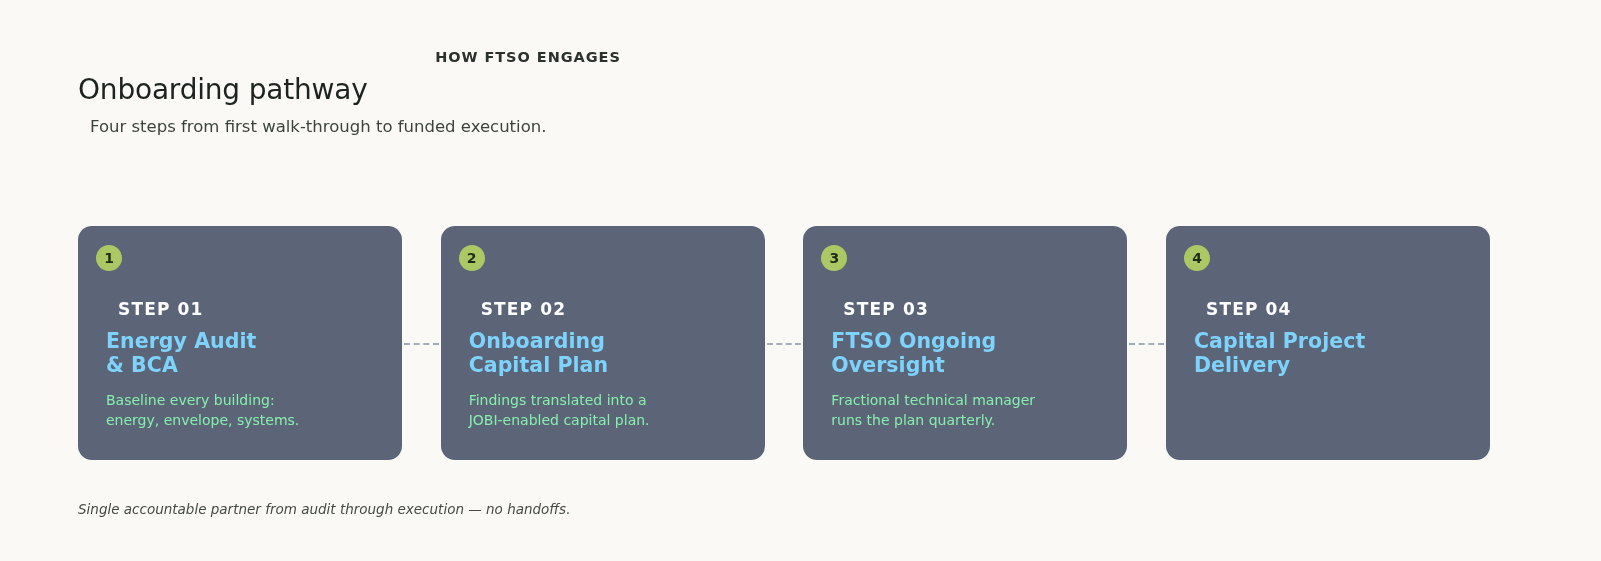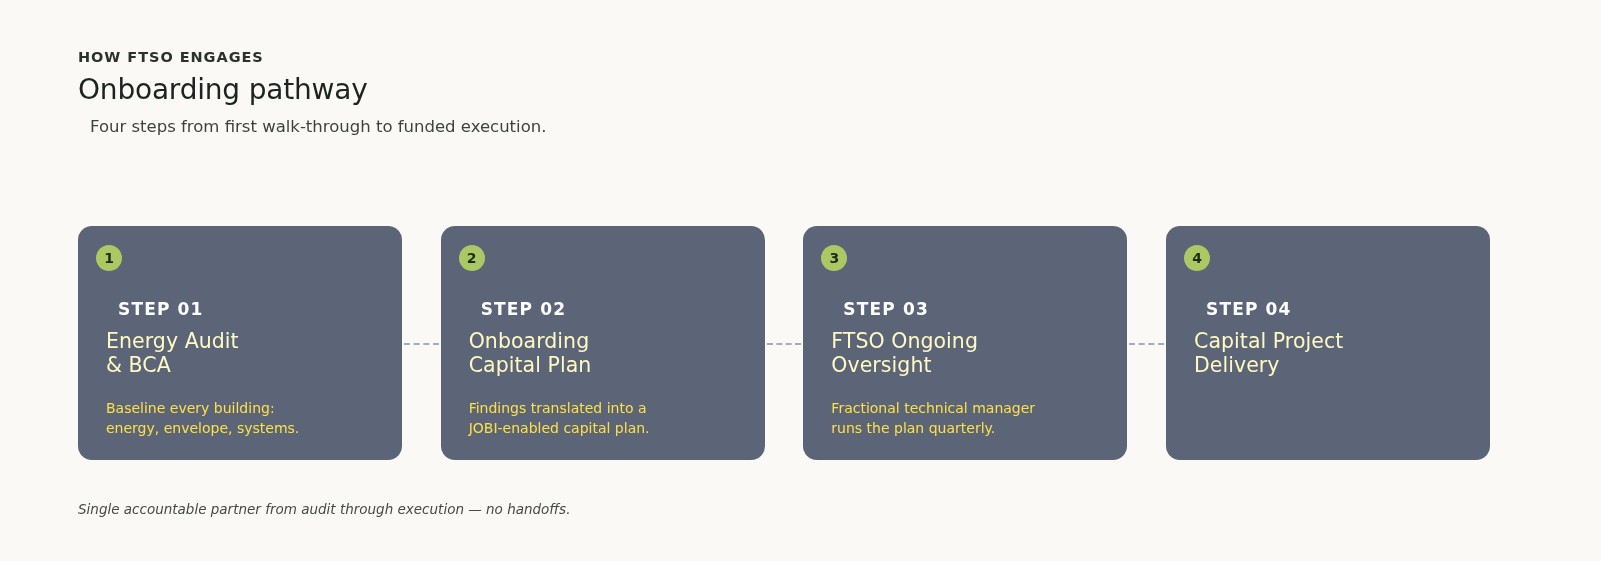--- a/index.html
+++ b/index.html
@@ -28,20 +28,21 @@
     width: 900px;
   }
   .eyebrow {
     font-size: 14.5px;
     font-weight: bold;
     letter-spacing: 0.95px;
     color: #2b312c;
     line-height: 1.1;
     margin: 0 0 9px 0;
     text-transform: uppercase;
+    text-align: center;
   }
   .headline {
     font-size: 28px;
     font-weight: normal;
     color: #1d231f;
     line-height: 1.05;
     margin: 0 0 12px 0;
     letter-spacing: -0.2px;
   }
   .subhead {
@@ -116,34 +117,34 @@
     text-transform: uppercase;
     line-height: 1;
   }
 
   .step-title {
     position: absolute;
     left: 28px;
     top: 104px;
     width: 270px;
     font-size: 20.5px;
-    font-weight: normal;
-    color: #fef9c3;
+    font-weight: bold;
+    color: #7dd3fc;
     line-height: 1.16;
     white-space: pre-line;
     letter-spacing: 0.05px;
   }
 
   .step-desc {
     position: absolute;
     left: 28px;
-    top: 173px;
+    top: 165px;
     width: 274px;
     font-size: 14px;
-    color: #fde047;
+    color: #86efac;
     line-height: 1.42;
     white-space: pre-line;
   }
 
   
   .footnote {
     position: absolute;
     left: 78px;
     top: 501px;
     font-size: 13.5px;

